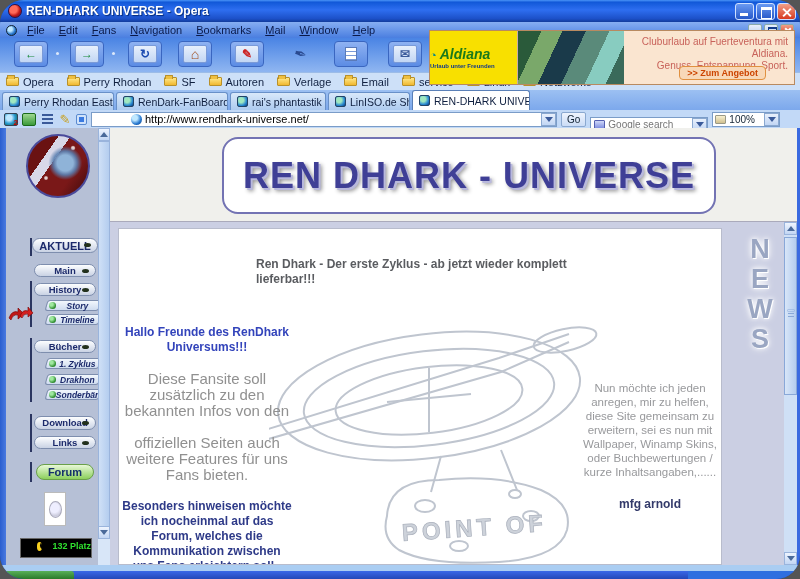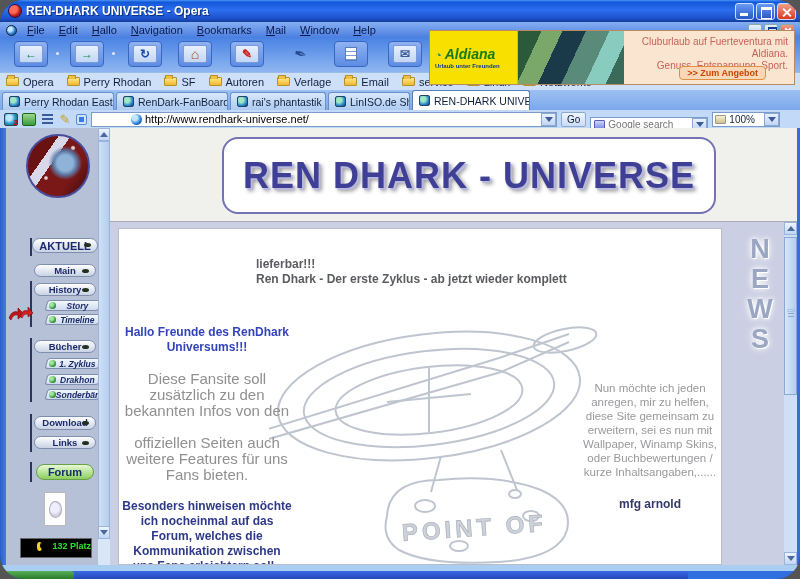--- a/index.html
+++ b/index.html
@@ -49,21 +49,21 @@
     border:1px solid #7a9ad8; border-radius:2px; display:flex; align-items:center; justify-content:center;
     font-size:12px; font-weight:bold; line-height:1; }
   .tdot { position:absolute; top:14px; width:3px; height:3px; border-radius:50%; background:#dce8fa; }
   .minidoc { width:12px; height:14px; background:
     repeating-linear-gradient(180deg,#fff 0 3px,#7a9ad8 3px 4px); border:1px solid #5a7ab8; }
 
   
   .banner { position:absolute; top:-8px; right:5px; width:366px; height:55px; z-index:6;
     border:1px solid #b88a60; display:flex; background:#fae5d0; }
   .ban-logo { width:88px; height:100%; background:#f8e000; border-right:1px solid #caa;
-    display:flex; flex-direction:column; justify-content:center; padding-left:5px; }
+    display:flex; flex-direction:column; justify-content:center; }
   .ban-brand { font-size:14px; font-weight:bold; font-style:italic; color:#1a7a1a; }
   .ban-brand::before { content:"◔ "; color:#0a8a8a; font-size:11px; }
   .ban-tag { font-size:6px; color:#123a8a; font-weight:bold; margin-top:1px; }
   .ban-photo { width:106px; height:100%;
     background:linear-gradient(115deg,#2a5a3a 0 18%,#7aa86a 18% 34%,#1a3a4a 34% 52%,#5a8a7a 52% 70%,#88ccc0 70% 86%,#3a6a5a 86%); }
   .ban-text { flex:1; padding:5px 6px 0 4px; text-align:right; position:relative; }
   .ban-line { font-size:10px; color:#c8625a; line-height:12px; }
   .ban-cta { position:absolute; right:28px; bottom:4px; font-size:9px; font-weight:bold; color:#cc4400;
     background:#f8d8b8; border:1px solid #e09040; border-radius:4px; padding:1px 7px; }
 
@@ -217,21 +217,21 @@
       <span class="wbtn min g-min"></span>
       <span class="wbtn rest g-rest"></span>
       <span class="wbtn close g-x"></span>
     </span>
   </div>
 
   <div class="menubar">
     <span class="globe-ic"></span>
     <span class="mi">File</span>
     <span class="mi">Edit</span>
-    <span class="mi">Hallo</span>
+    <span class="mi">Fans</span>
     <span class="mi">Navigation</span>
     <span class="mi">Bookmarks</span>
     <span class="mi">Mail</span>
     <span class="mi">Window</span>
     <span class="mi">Help</span>
     <span class="cbtns">
       <span class="cbtn cg-min"></span>
       <span class="cbtn cg-max"></span>
       <span class="cbtn cx cg-x"></span>
     </span>
@@ -441,22 +441,22 @@
     <div class="main">
       <div class="hframe">
         <div class="hbox">
           <div class="htitle">REN DHARK - UNIVERSE</div>
         </div>
       </div>
 
       <div class="band">
         <div class="whitebox">
           <div class="annc">
+            <div>Ren Dhark - Der erste Zyklus - ab jetzt wieder komplett</div>
             <div>lieferbar!!!</div>
-            <div>Ren Dhark - Der erste Zyklus - ab jetzt wieder komplett</div>
           </div>
 
           <svg class="sketch" width="330" height="282" viewBox="0 0 330 282">
             <g fill="none" stroke="#bfc5cf" stroke-width="2">
               <ellipse cx="160" cy="112" rx="152" ry="62" transform="rotate(-7 160 112)"></ellipse>
               <ellipse cx="160" cy="114" rx="126" ry="47" transform="rotate(-7 160 114)"></ellipse>
               <ellipse cx="160" cy="116" rx="94" ry="33" transform="rotate(-7 160 116)"></ellipse>
               <line x1="160" y1="84" x2="160" y2="148"></line>
               <line x1="118" y1="118" x2="202" y2="110"></line>
               <path d="M-4 146 L230 74 L300 50"></path>

